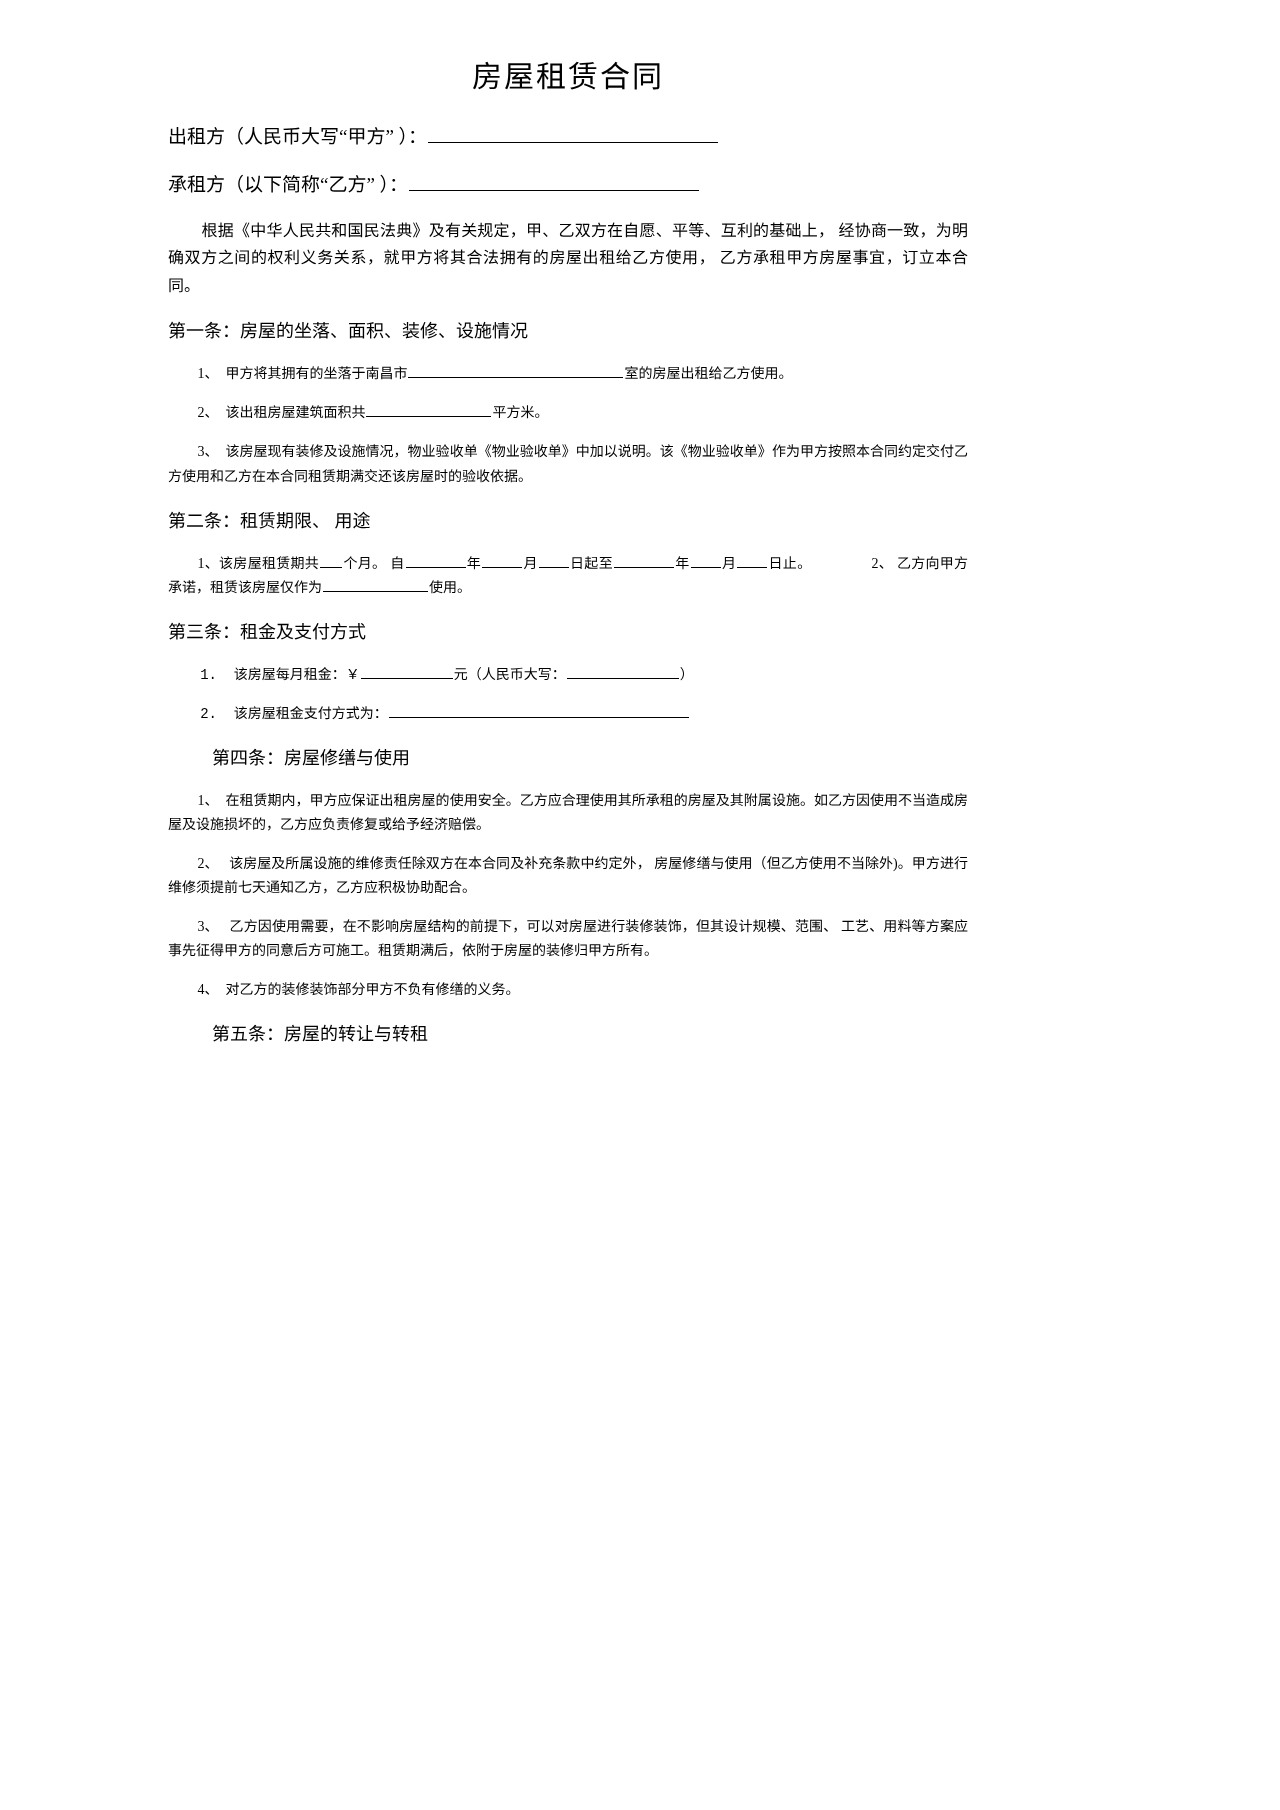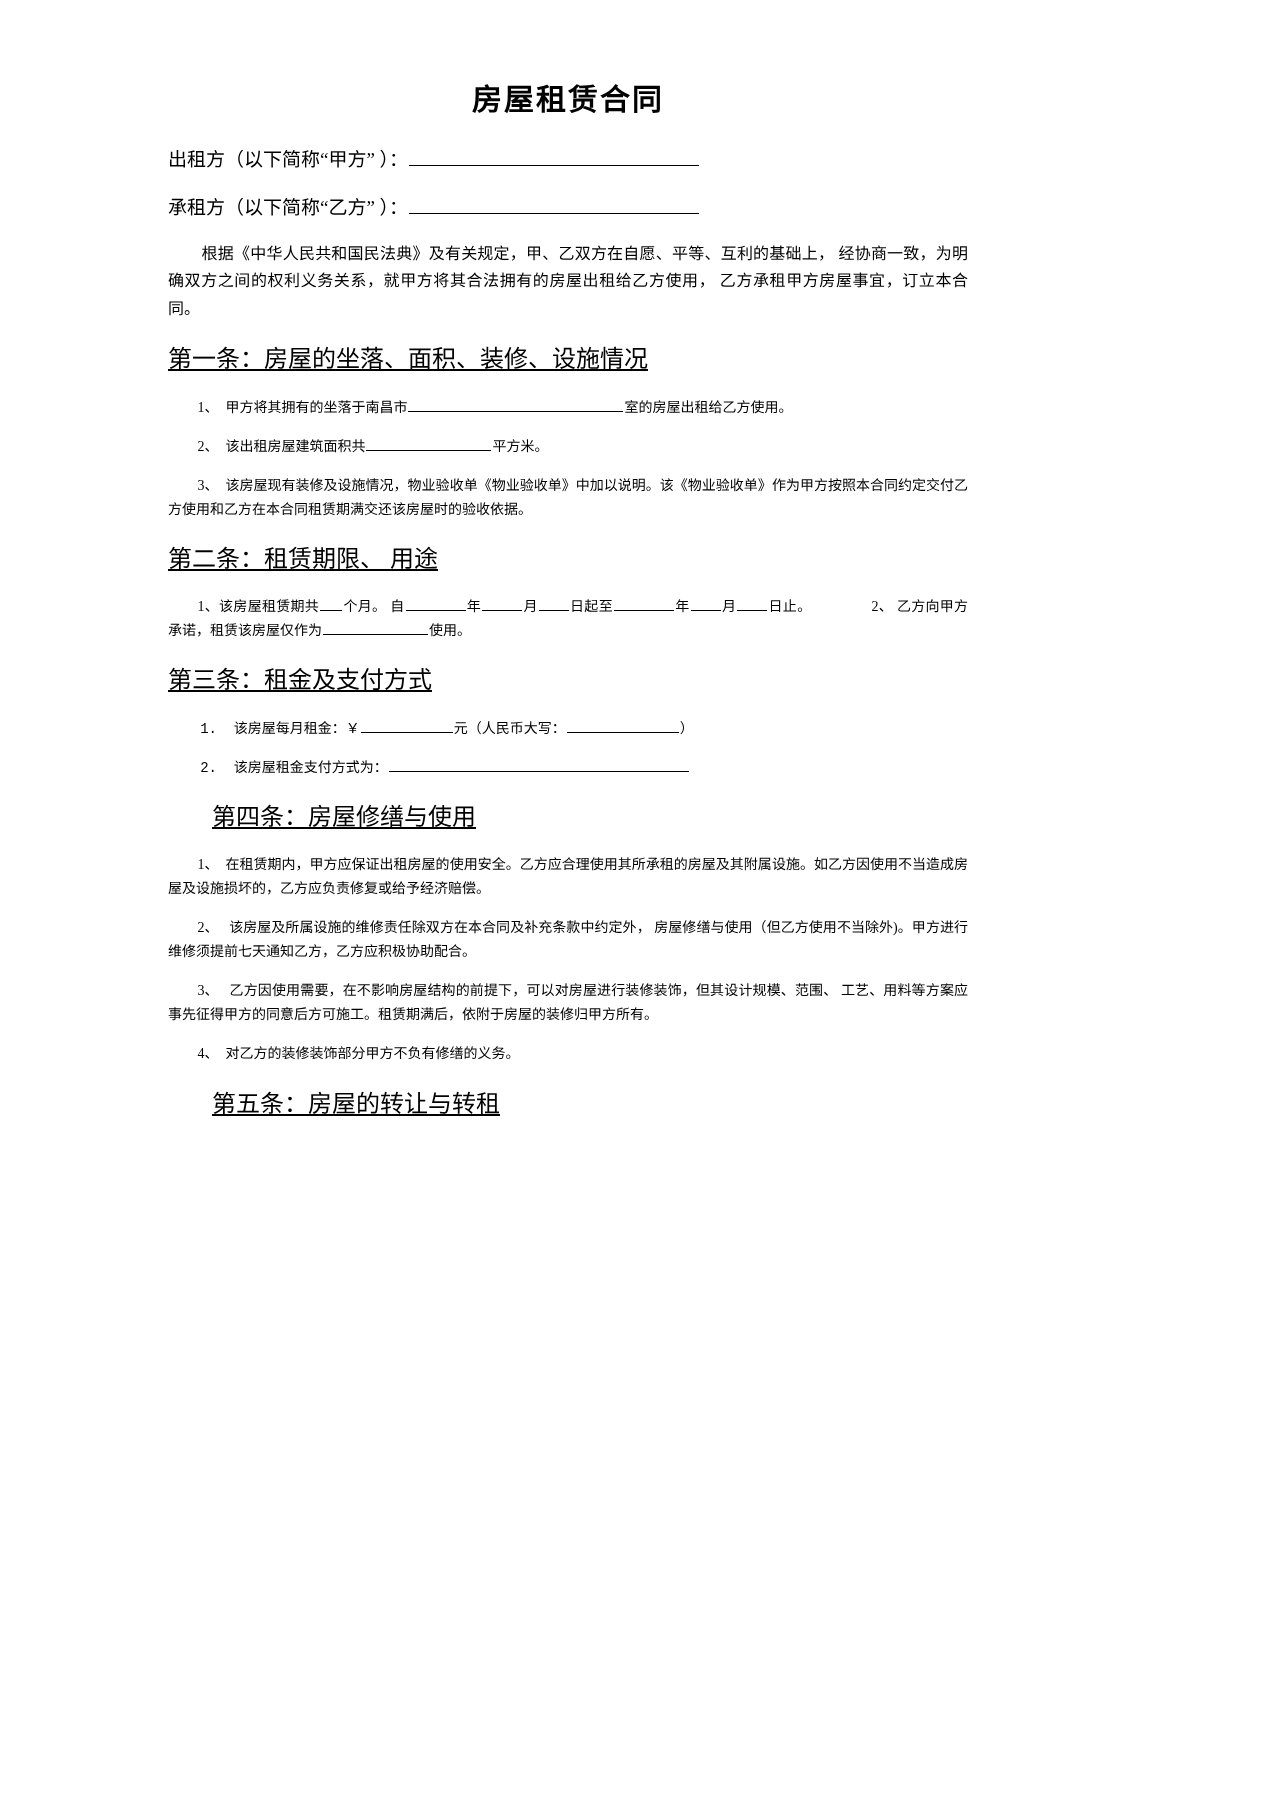--- a/index.html
+++ b/index.html
@@ -23,24 +23,24 @@
   }
   .content {
     position: absolute;
     left: 168px;
     top: 0;
     width: 800px;
   }
   .doc-title {
     text-align: center;
     font-size: 30px;
-    font-weight: 700;
+    font-weight: 400;
     letter-spacing: 2px;
     margin: 0;
-    padding-top: 79px;
+    padding-top: 56px;
     padding-bottom: 6px;
     line-height: 1.4;
   }
   .party-line {
     font-size: 19px;
     line-height: 1.6;
     margin: 18px 0 0 0;
     white-space: nowrap;
   }
   .blank {
@@ -64,24 +64,23 @@
 
   .para {
     font-size: 16px;
     line-height: 1.72;
     margin: 16px 0 0 0;
     text-align: justify;
     text-justify: inter-ideograph;
   }
   .para.indent { text-indent: 2.1em; }
   .heading {
-    font-size: 24px;
+    font-size: 18px;
     line-height: 1.72;
     margin: 17px 0 0 0;
-    text-decoration: underline;
   }
   .heading.sp { padding-left: 8px; margin-left: 36px; }
   .item {
     font-size: 14px;
     line-height: 1.72;
     margin: 15px 0 0 0;
     text-align: justify;
     text-justify: inter-ideograph;
     text-indent: 2.1em;
   }
@@ -90,21 +89,21 @@
 </style>
 </head>
 <body>
 
 <div class="page">
   <div class="content">
 
     <h1 class="doc-title">房屋租赁合同</h1>
 
     <div class="party-line">
-      <span>出租方（以下简称“甲方” ）：</span><span class="blank bl-290"></span>
+      <span>出租方（人民币大写“甲方” ）：</span><span class="blank bl-290"></span>
     </div>
     <div class="party-line">
       <span>承租方（以下简称“乙方” ）：</span><span class="blank bl-290"></span>
     </div>
 
     <p class="para indent">根据《中华人民共和国民法典》及有关规定，甲、乙双方在自愿、平等、互利的基础上，  经协商一致，为明确双方之间的权利义务关系，就甲方将其合法拥有的房屋出租给乙方使用， 乙方承租甲方房屋事宜，订立本合同。</p>
 
     <p class="heading">第一条：房屋的坐落、面积、装修、设施情况</p>
 
     <p class="item">

